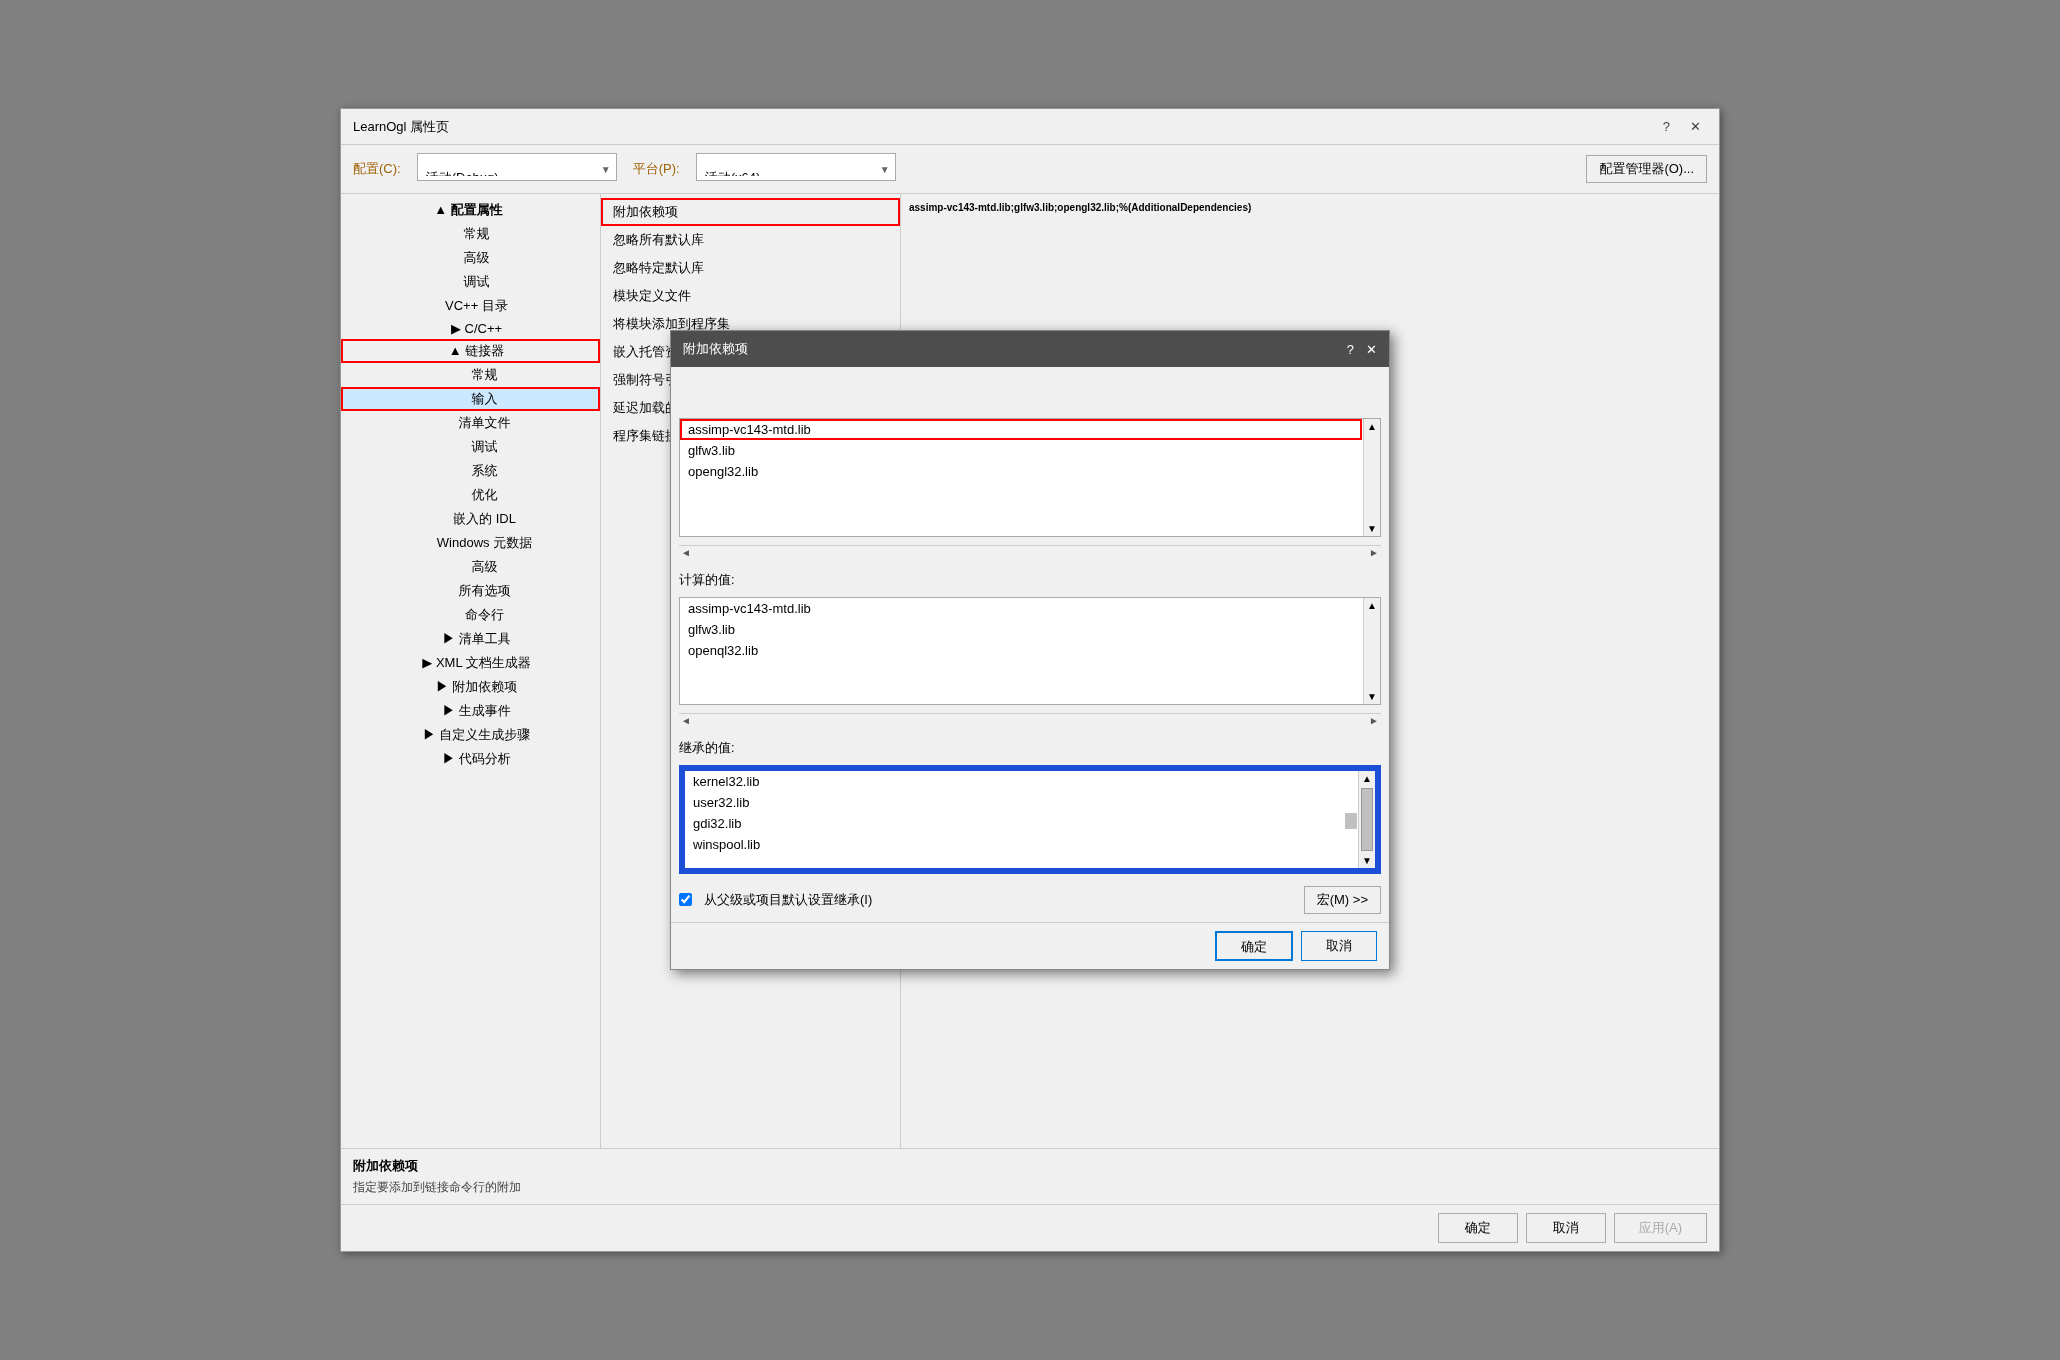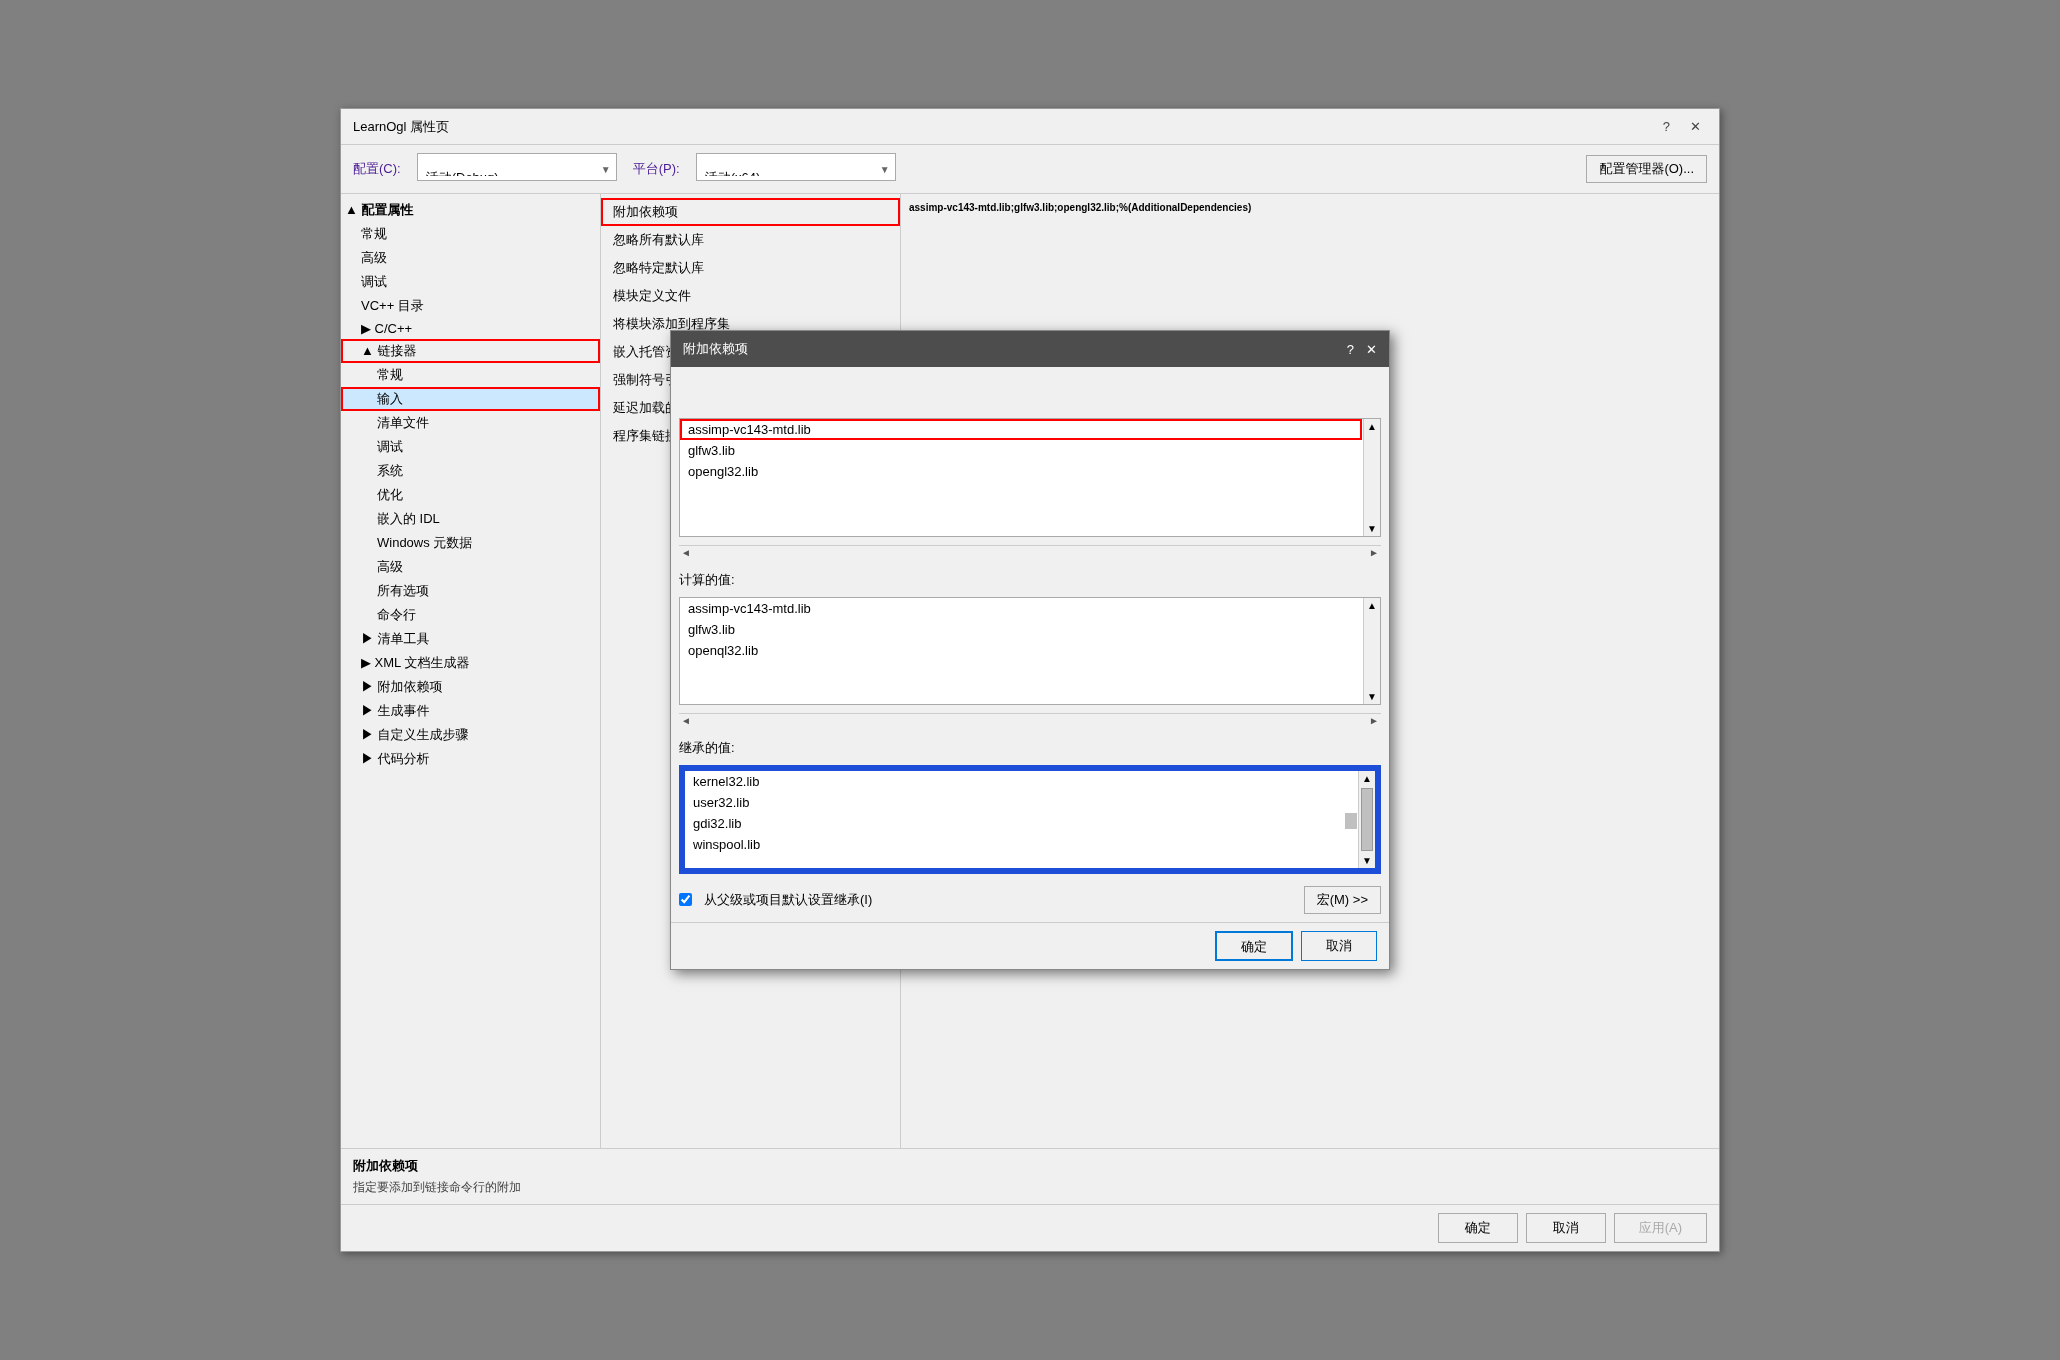--- a/index.html
+++ b/index.html
@@ -57,21 +57,21 @@
       display: flex;
       align-items: center;
       padding: 8px 12px;
       gap: 16px;
       border-bottom: 1px solid #ccc;
       background: #f0f0f0;
     }
 
     .config-label {
       font-size: 13px;
-      color: #4c1d95;
+      color: #a16207;
     }
 
     .config-select {
       border: 1px solid #aaa;
       background: white;
       padding: 16px 24px 4px 8px;
       font-size: 13px;
       height: 28px;
       min-width: 200px;
       appearance: none;
@@ -111,20 +111,21 @@
       overflow: hidden;
     }
 
     
     .tree-panel {
       width: 260px;
       border-right: 1px solid #ccc;
       background: #f0f0f0;
       overflow-y: auto;
       padding: 4px 0;
+      text-align: center;
     }
 
     .tree-item {
       padding: 3px 8px 3px 16px;
       font-size: 13px;
       color: #000;
       cursor: pointer;
       white-space: nowrap;
     }
 

